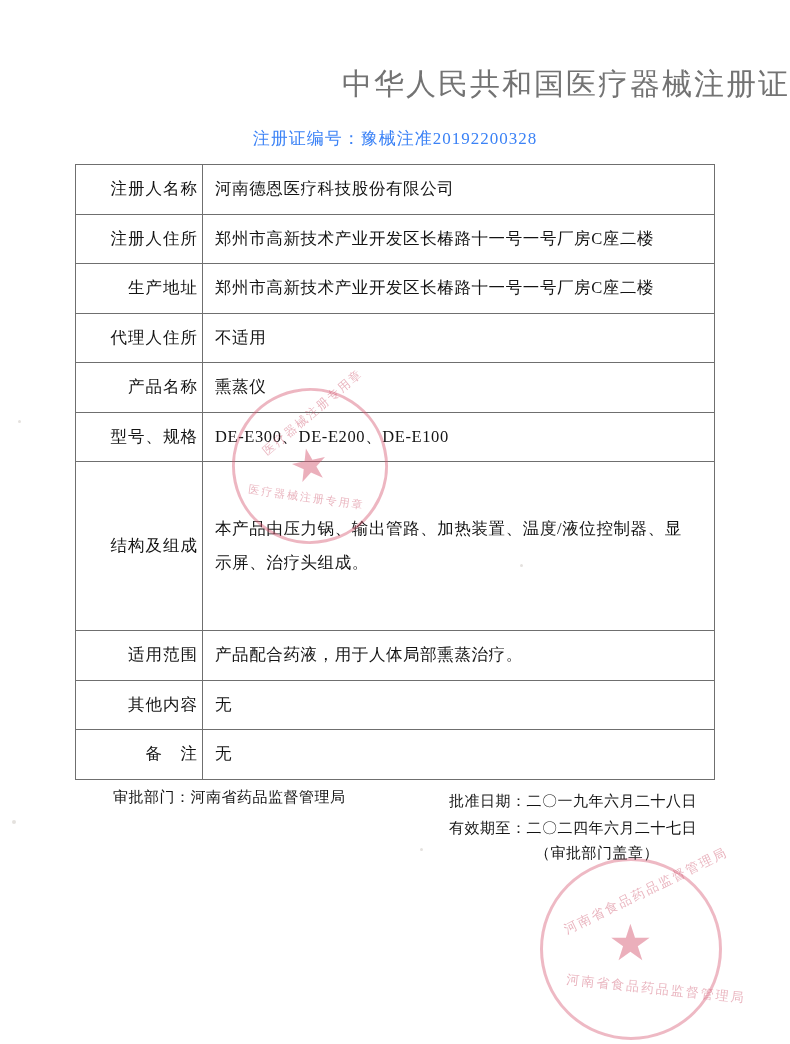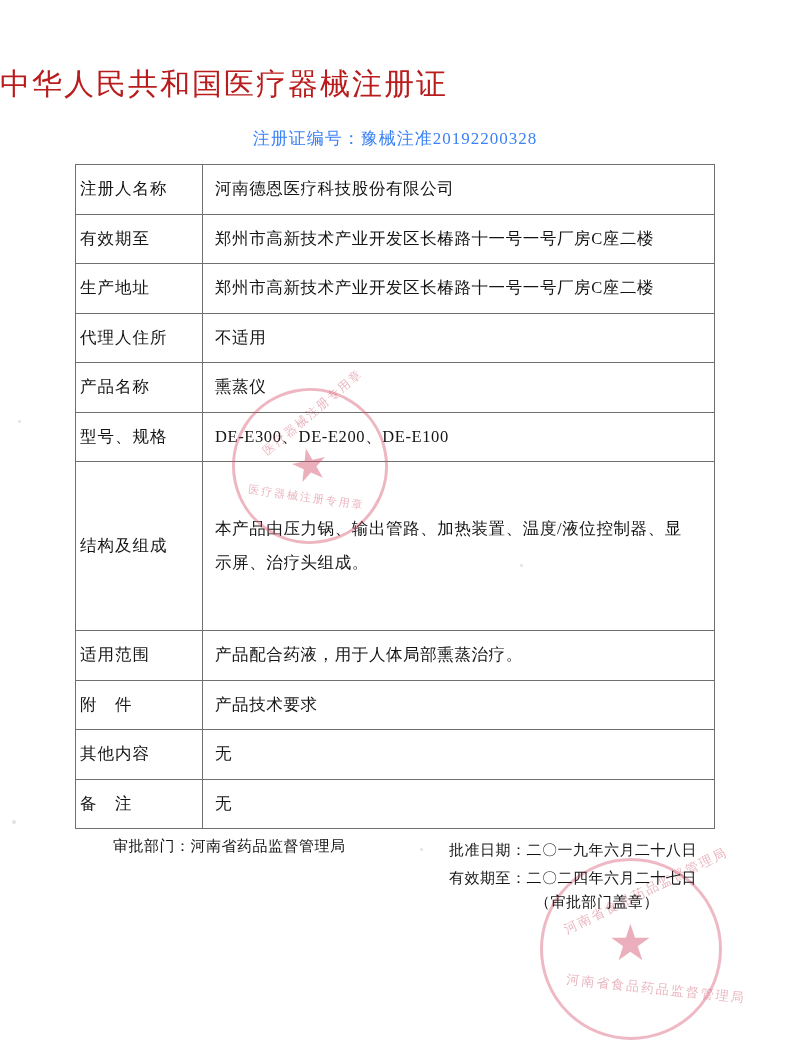--- a/index.html
+++ b/index.html
@@ -25,26 +25,26 @@
 
   
   .speck {
     position: absolute;
     background: #d8d4d0;
     border-radius: 50%;
     opacity: .7;
   }
 
   .doc-title {
-    text-align: left;
+    text-align: right;
     font-size: 30px;
     letter-spacing: 2px;
     padding-top: 44px;
     font-weight: normal;
-    color: #b91c1c;
+    color: #737373;
   }
 
   .reg-no {
     text-align: center;
     font-size: 17px;
     margin-top: 22px;
     letter-spacing: 1px;
     color: #3b82f6;
   }
 
@@ -62,21 +62,21 @@
   table.cert td {
     border: 1px solid #6f6f6f;
     font-size: 16.5px;
     color: #141414;
     vertical-align: middle;
     line-height: 1.85;
   }
 
   td.label {
     width: 118px;
-    text-align: left;
+    text-align: right;
     padding: 9px 4px;
     letter-spacing: 1px;
     white-space: nowrap;
   }
 
   td.value {
     padding: 9px 10px 9px 12px;
     letter-spacing: .6px;
   }
 
@@ -200,21 +200,21 @@
   <div class="reg-no">注册证编号：豫械注准20192200328</div>
 
   <div class="table-wrap">
     <table class="cert">
       <tbody>
         <tr>
           <td class="label">注册人名称</td>
           <td class="value">河南德恩医疗科技股份有限公司</td>
         </tr>
         <tr>
-          <td class="label">有效期至</td>
+          <td class="label">注册人住所</td>
           <td class="value">郑州市高新技术产业开发区长椿路十一号一号厂房C座二楼</td>
         </tr>
         <tr>
           <td class="label">生产地址</td>
           <td class="value">郑州市高新技术产业开发区长椿路十一号一号厂房C座二楼</td>
         </tr>
         <tr>
           <td class="label">代理人住所</td>
           <td class="value">不适用</td>
         </tr>
@@ -226,24 +226,20 @@
           <td class="label">型号、规格</td>
           <td class="value">DE-E300、DE-E200、DE-E100</td>
         </tr>
         <tr class="tall">
           <td class="label">结构及组成</td>
           <td class="value">本产品由压力锅、输出管路、加热装置、温度/液位控制器、显示屏、治疗头组成。</td>
         </tr>
         <tr>
           <td class="label">适用范围</td>
           <td class="value">产品配合药液，用于人体局部熏蒸治疗。</td>
-        </tr>
-        <tr>
-          <td class="label">附　件</td>
-          <td class="value">产品技术要求</td>
         </tr>
         <tr>
           <td class="label">其他内容</td>
           <td class="value">无</td>
         </tr>
         <tr>
           <td class="label">备　注</td>
           <td class="value">无</td>
         </tr>
       </tbody>

